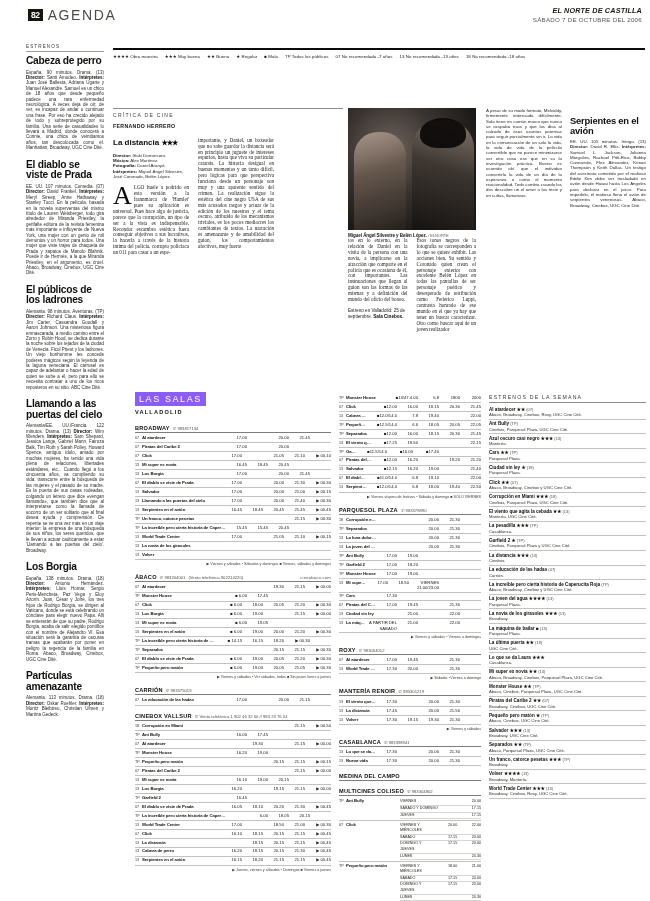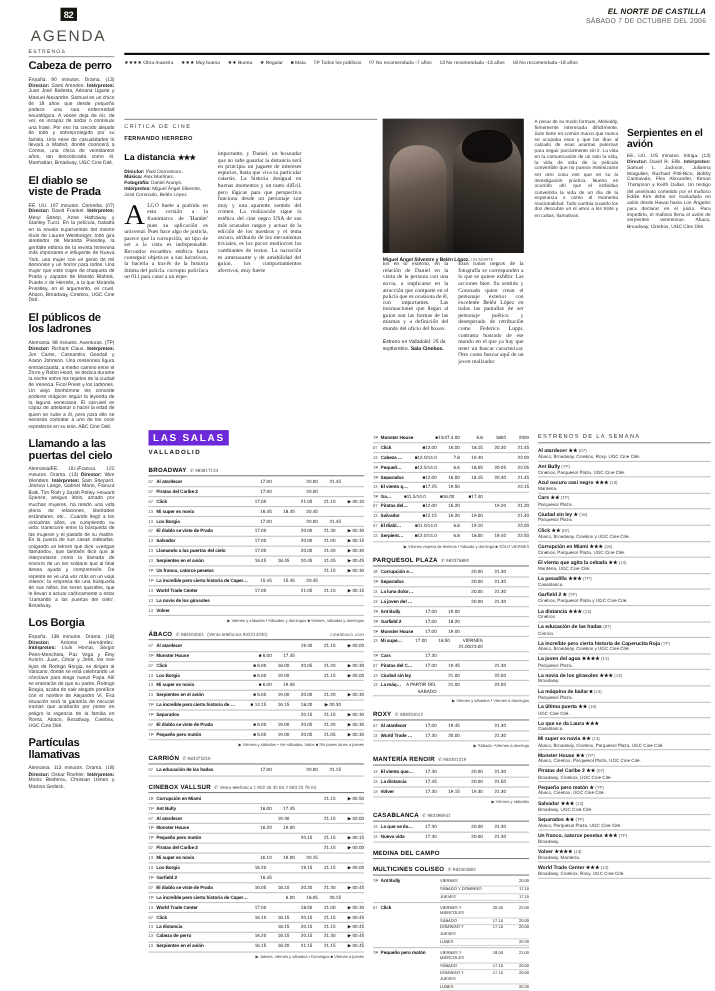--- a/index.html
+++ b/index.html
@@ -7,21 +7,21 @@
   body{
     width:650px;height:901px;overflow:hidden;position:relative;
     font-family:"Liberation Sans",sans-serif;
     color:#100f0d;
     -webkit-font-smoothing:none;
   }
   .page{position:absolute;inset:0;}
 
   
   .masthead{position:absolute;left:0;top:0;width:650px;height:30px;}
-  .mh-left{position:absolute;left:28px;top:7px;display:flex;align-items:center;gap:5px;flex-direction:column;}
+  .mh-left{position:absolute;left:28px;top:7px;display:flex;align-items:center;gap:5px;}
   .pagenum{
     background:#16150f;color:#fff;font-weight:bold;font-size:8.5px;
     padding:1.5px 3px 1.5px 3px;letter-spacing:-.4px;line-height:1;
   }
   .agenda-word{
     font-family:"Liberation Sans",sans-serif;font-size:14px;letter-spacing:1.6px;
     color:#4d4b46;font-weight:400;
   }
   .mh-right{position:absolute;right:8px;top:6px;text-align:right;}
   .paper-name{font-size:7.2px;font-weight:bold;letter-spacing:.2px;color:#17160f;font-style:italic;}
@@ -111,21 +111,21 @@
   
   .rightcol{position:absolute;left:486px;top:108px;width:160px;}
   .rc-text{font-size:4.4px;line-height:5.3px;color:#2a2926;text-align:justify;}
   .rc-title{font-family:"Liberation Sans",sans-serif;font-weight:bold;font-size:9.4px;line-height:10px;color:#100f0d;margin:8px 0 3px 0;letter-spacing:-.2px;}
   .rc-cols{display:flex;gap:8px;}
   .rc-cols .c{width:76px;}
 
   
   .salas-head{position:absolute;left:135px;top:388px;}
   .salas-badge{
-    background:#6d28d9;color:#fff;font-weight:bold;font-size:9px;letter-spacing:1.6px;
+    background:#8b5cf6;color:#fff;font-weight:normal;font-size:9px;letter-spacing:1.6px;
     padding:2px 4px;display:inline-block;
   }
   .salas-city{font-size:5.6px;font-weight:bold;letter-spacing:1.2px;color:#111;margin-top:3px;}
 
   
   .listcol{position:absolute;font-size:4.3px;color:#1a1917;}
   .lc1{left:135px;top:418px;width:196px;}
   .lc2{left:339px;top:394px;width:142px;}
   .lc3{left:489px;top:394px;width:157px;}
 
@@ -231,21 +231,21 @@
         <span>España. 138 minutos. Drama. (18)</span>
         <b>Director:</b>
         <span>Antonio Hernández.</span>
         <b>Intérpretes:</b>
         <span>Lluís Homar, Sergio Peris-Mencheta, Paz Vega y Eloy Azorín.</span>
         <span>Juan, César y Jofré, los tres hijos de Rodrigo Borgia, se dirigen al Vaticano, donde se está celebrando un cónclave para elegir nuevo Papa. Allí se enterarán de que su padre, Rodrigo Borgia, acaba de salir elegido pontífice con el nombre de Alejandro VI. Esa situación será la garantía de oscuras tramas que acabarán por poner en peligro la regencia de la familia en Roma. Abaco, Broadway, Cinebox, UGC Cine Dité.</span>
       </div>
     </div>
 
     <div class="sb-block">
-      <div class="sb-title">Partículas llamativas</div>
+      <div class="sb-title">Partículas amenazante</div>
       <div class="sb-body">
         <span>Alemania. 113 minutos. Drama. (18)</span>
         <b>Director:</b>
         <span>Oskar Roehler.</span>
         <b>Intérpretes:</b>
         <span>Moritz Bleibtreu, Christian Ulmen y Martina Gedeck.</span>
       </div>
     </div>
   </div>
 

